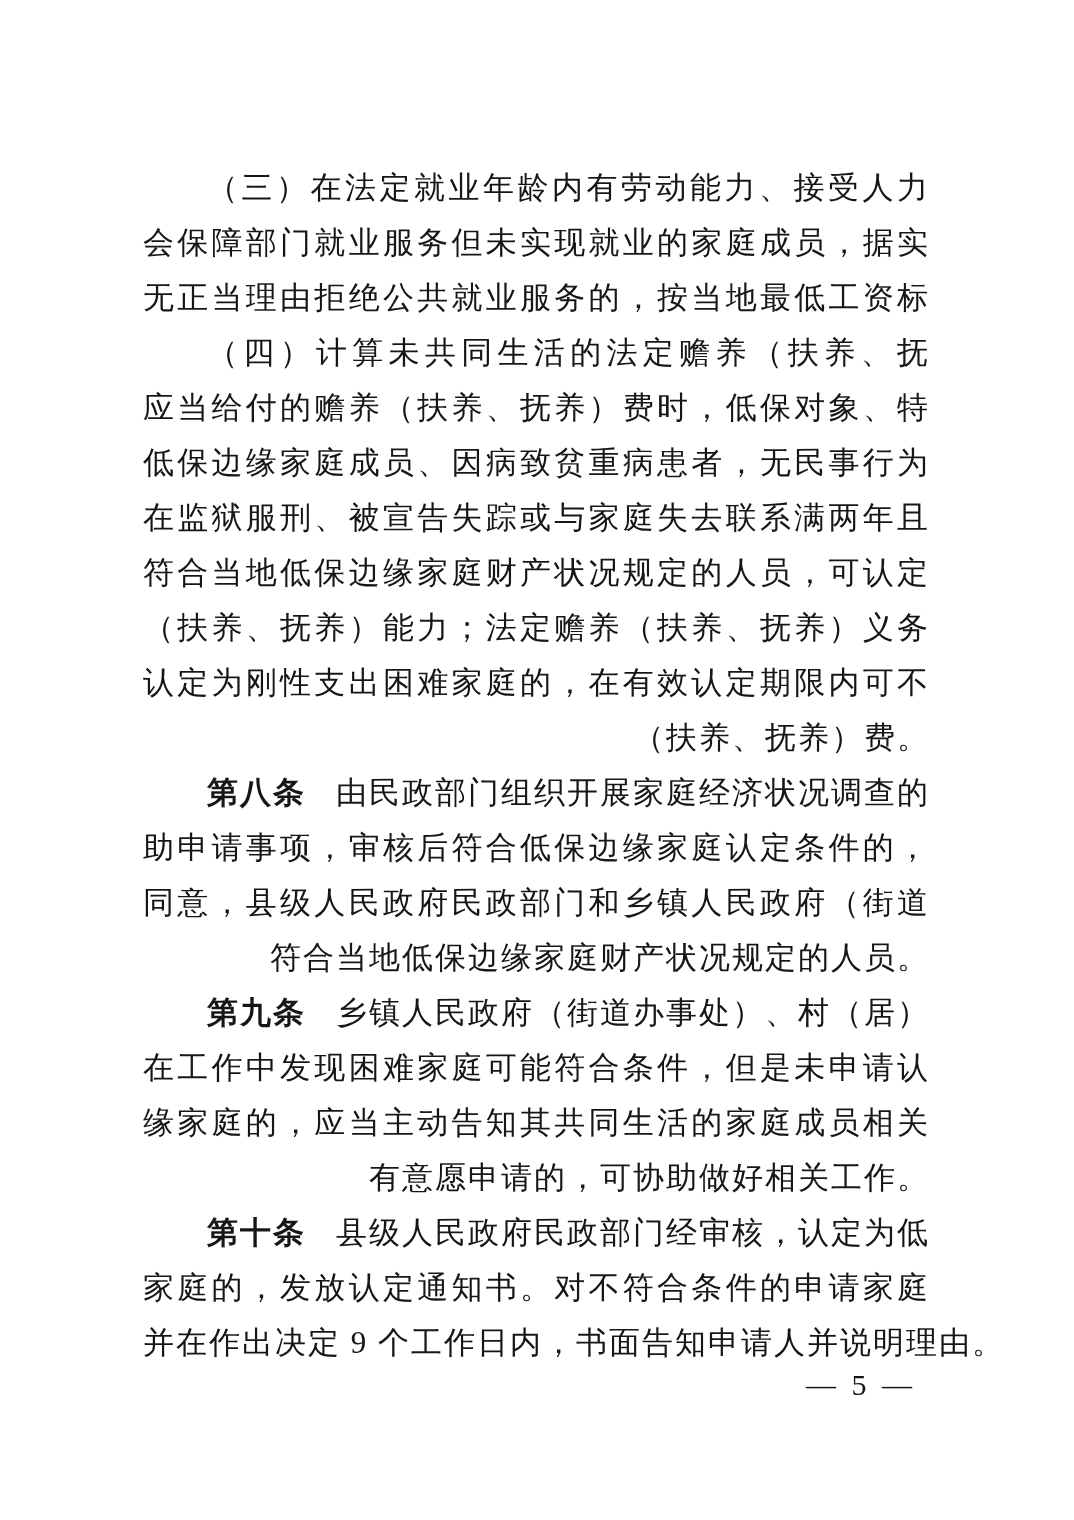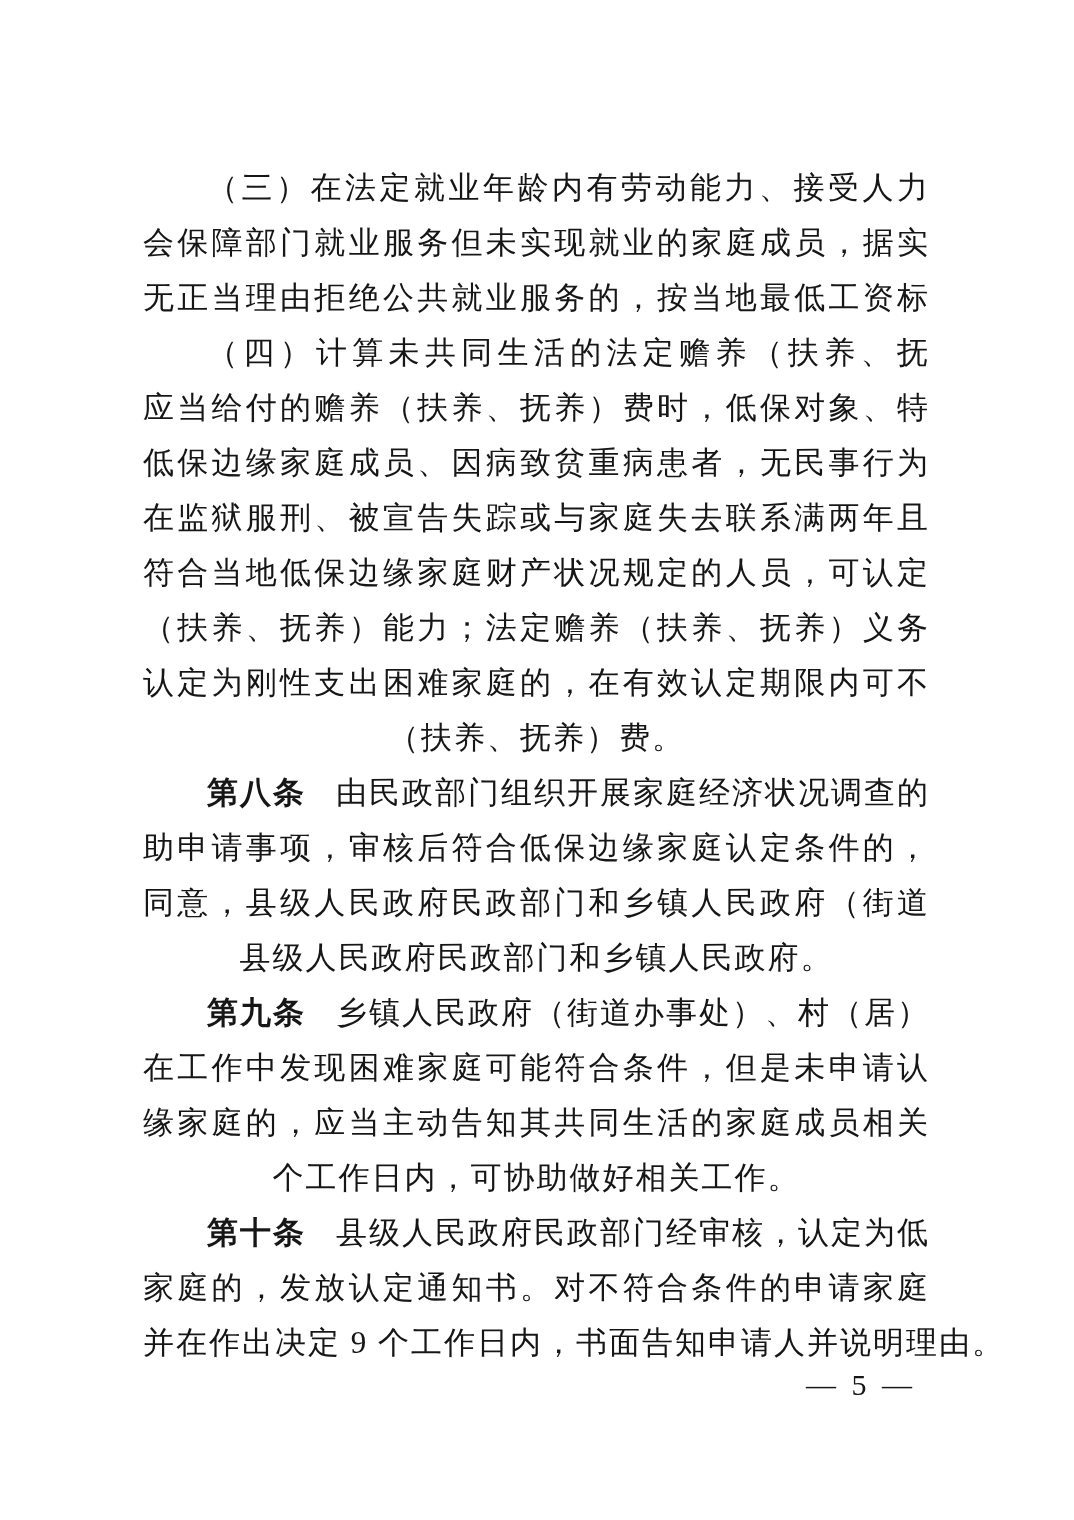--- a/index.html
+++ b/index.html
@@ -22,21 +22,21 @@
     left: 143px;
     top: 160px;
     width: 787px;
   }
   .line {
     font-size: 31px;
     line-height: 55px;
     height: 55px;
     letter-spacing: 2px;
     white-space: nowrap;
-    text-align: center;
+    text-align: right;
   }
   .line.fill {
     white-space: normal;
     text-align: justify;
     text-align-last: justify;
     overflow: hidden;
   }
   .line.indent {
     padding-left: 64px;
   }
@@ -67,23 +67,23 @@
       <div class="line fill">应当给付的赡养（扶养、抚养）费时，低保对象、特困人员、</div>
       <div class="line fill">低保边缘家庭成员、因病致贫重病患者，无民事行为能力、正</div>
       <div class="line fill">在监狱服刑、被宣告失踪或与家庭失去联系满两年且财产状况</div>
       <div class="line fill">符合当地低保边缘家庭财产状况规定的人员，可认定为无赡养</div>
       <div class="line fill">（扶养、抚养）能力；法定赡养（扶养、抚养）义务人家庭被</div>
       <div class="line fill">认定为刚性支出困难家庭的，在有效认定期限内可不计算赡养</div>
       <div class="line">（扶养、抚养）费。</div>
       <div class="line indent fill"><span class="article-label">第八条</span>由民政部门组织开展家庭经济状况调查的社会救</div>
       <div class="line fill">助申请事项，审核后符合低保边缘家庭认定条件的，经申请人</div>
       <div class="line fill">同意，县级人民政府民政部门和乡镇人民政府（街道办事处）</div>
-      <div class="line">县级人民政府民政部门和乡镇人民政府。</div>
+      <div class="line">符合当地低保边缘家庭财产状况规定的人员。</div>
       <div class="line indent fill"><span class="article-label">第九条</span>乡镇人民政府（街道办事处）、村（居）民委员会</div>
       <div class="line fill">在工作中发现困难家庭可能符合条件，但是未申请认定低保边</div>
       <div class="line fill">缘家庭的，应当主动告知其共同生活的家庭成员相关政策，对</div>
-      <div class="line">个工作日内，可协助做好相关工作。</div>
+      <div class="line">有意愿申请的，可协助做好相关工作。</div>
       <div class="line indent fill"><span class="article-label">第十条</span>县级人民政府民政部门经审核，认定为低保边缘</div>
       <div class="line fill">家庭的，发放认定通知书。对不符合条件的申请家庭不予认定，</div>
       <div class="line">并在作出决定 9 个工作日内，书面告知申请人并说明理由。</div>
     </div>
   <div class="footer">— 5 —</div>
 </div>
 
 </body></html>

